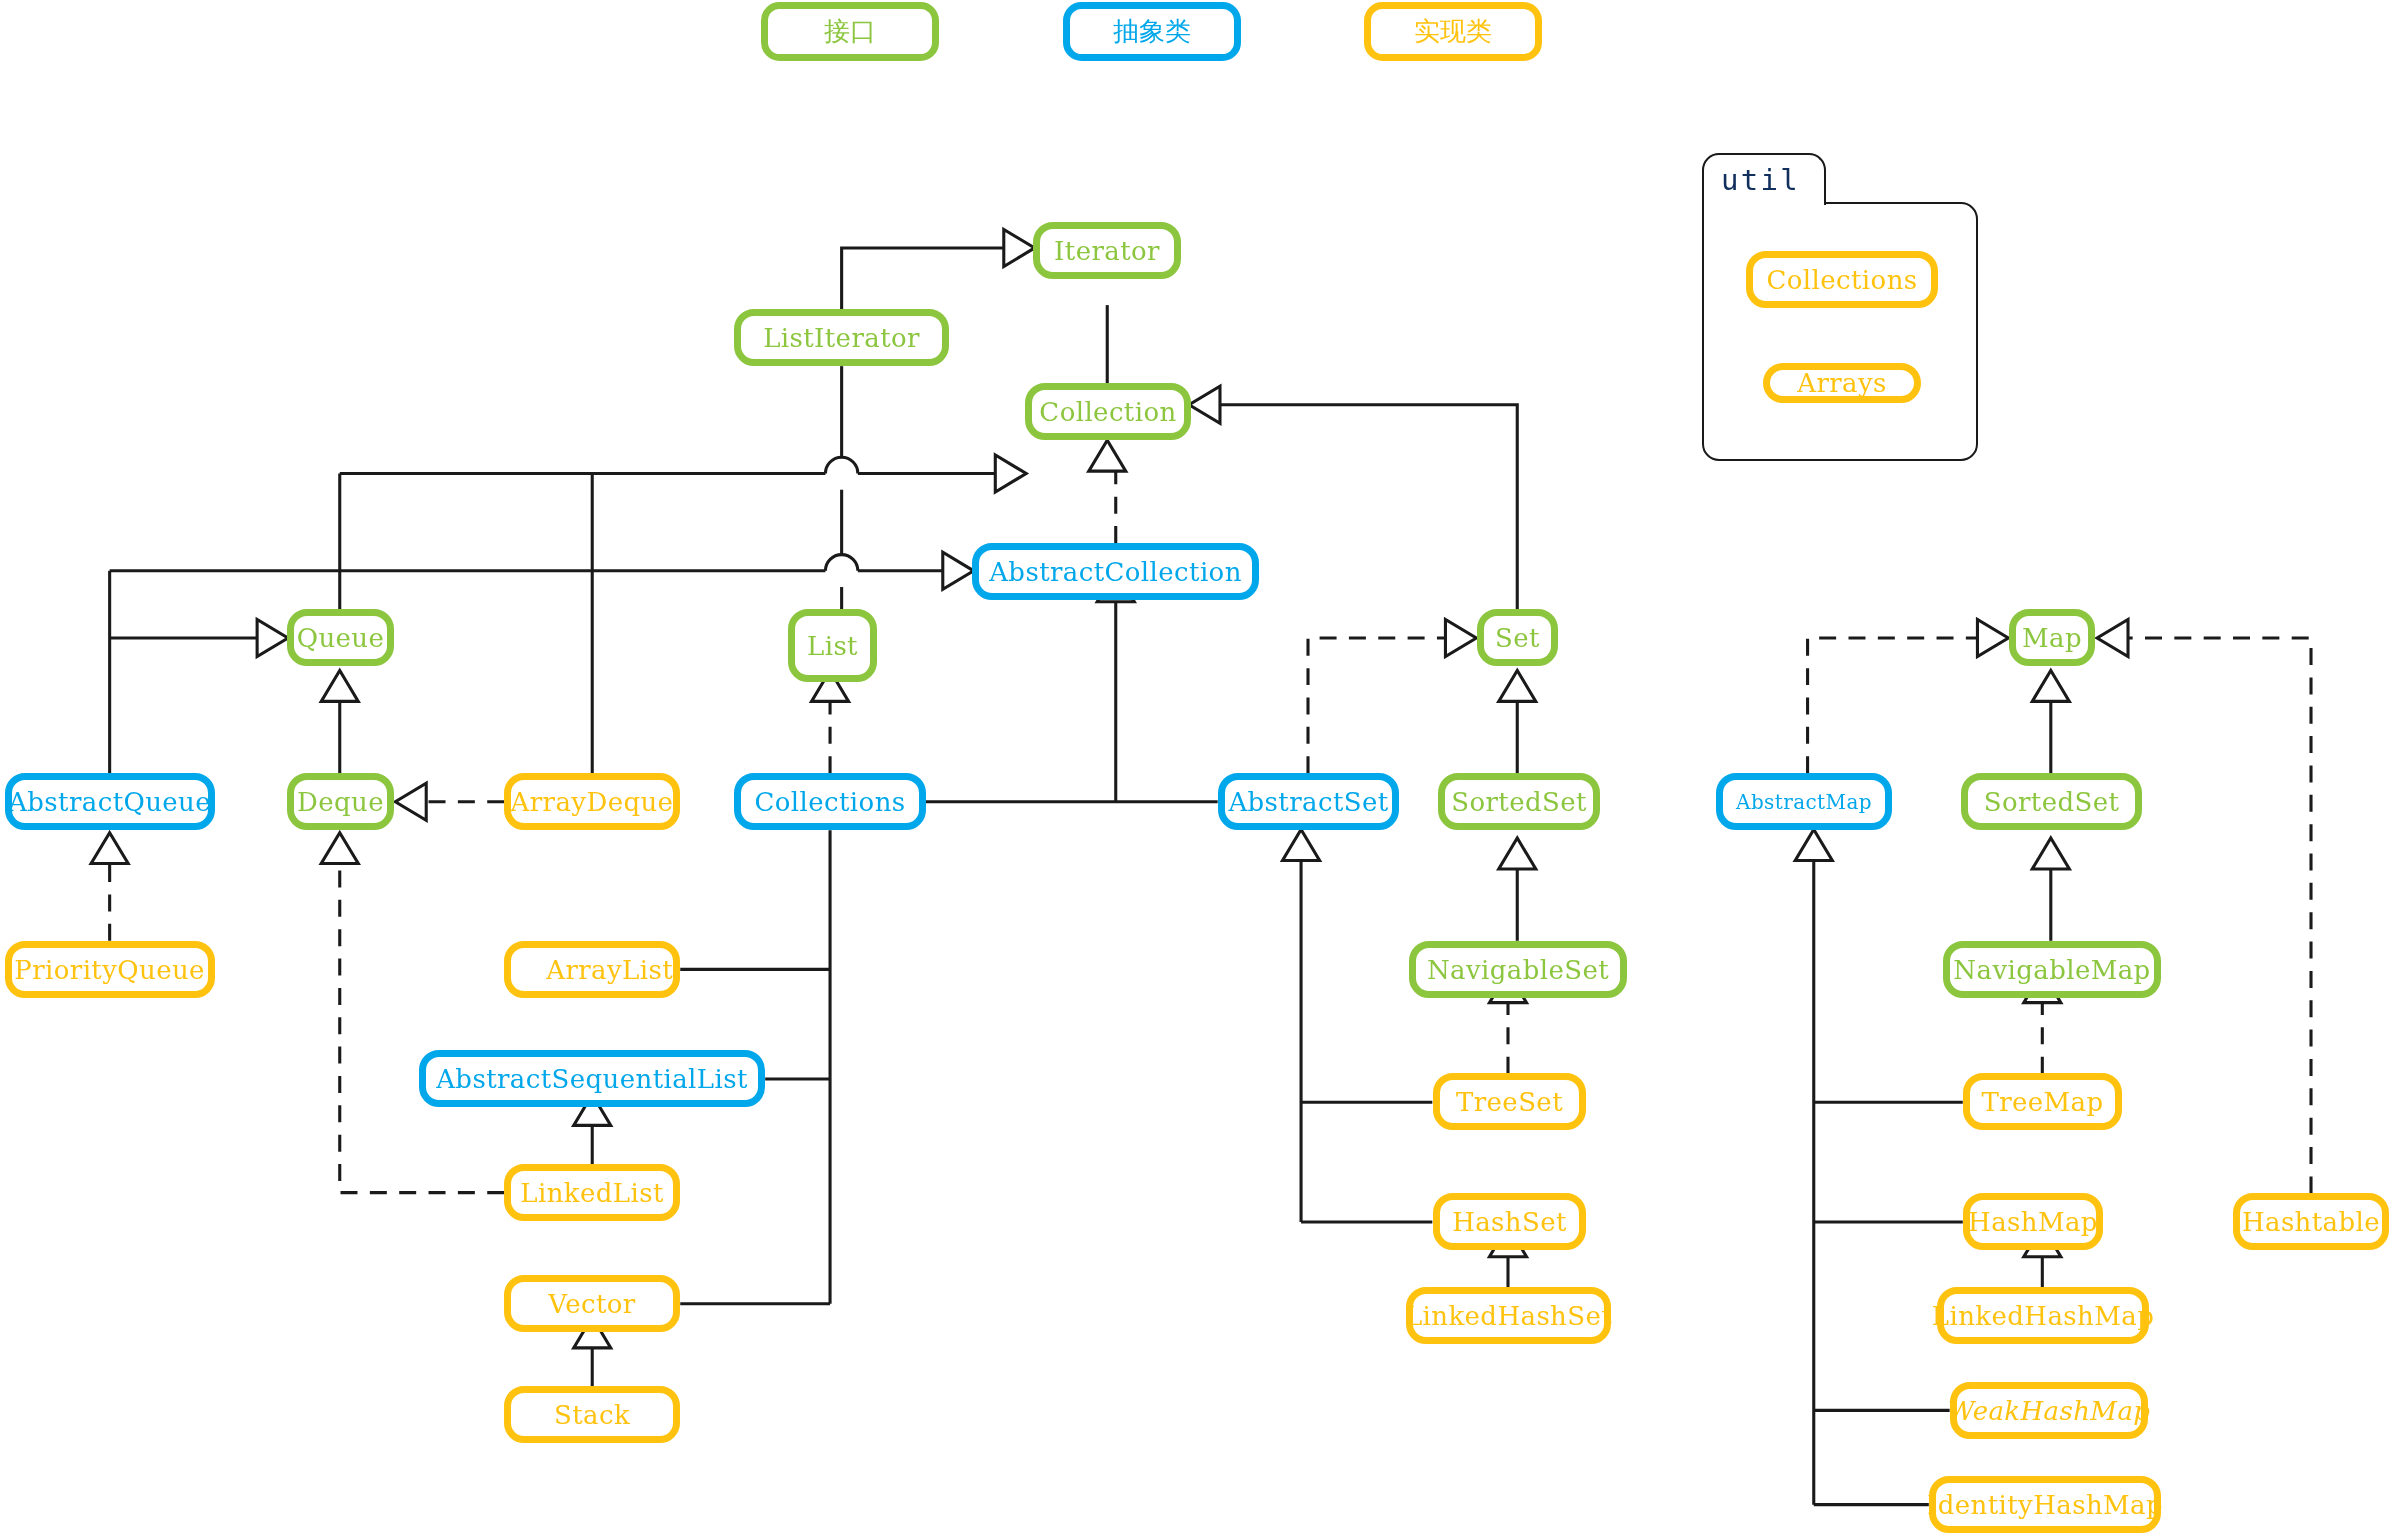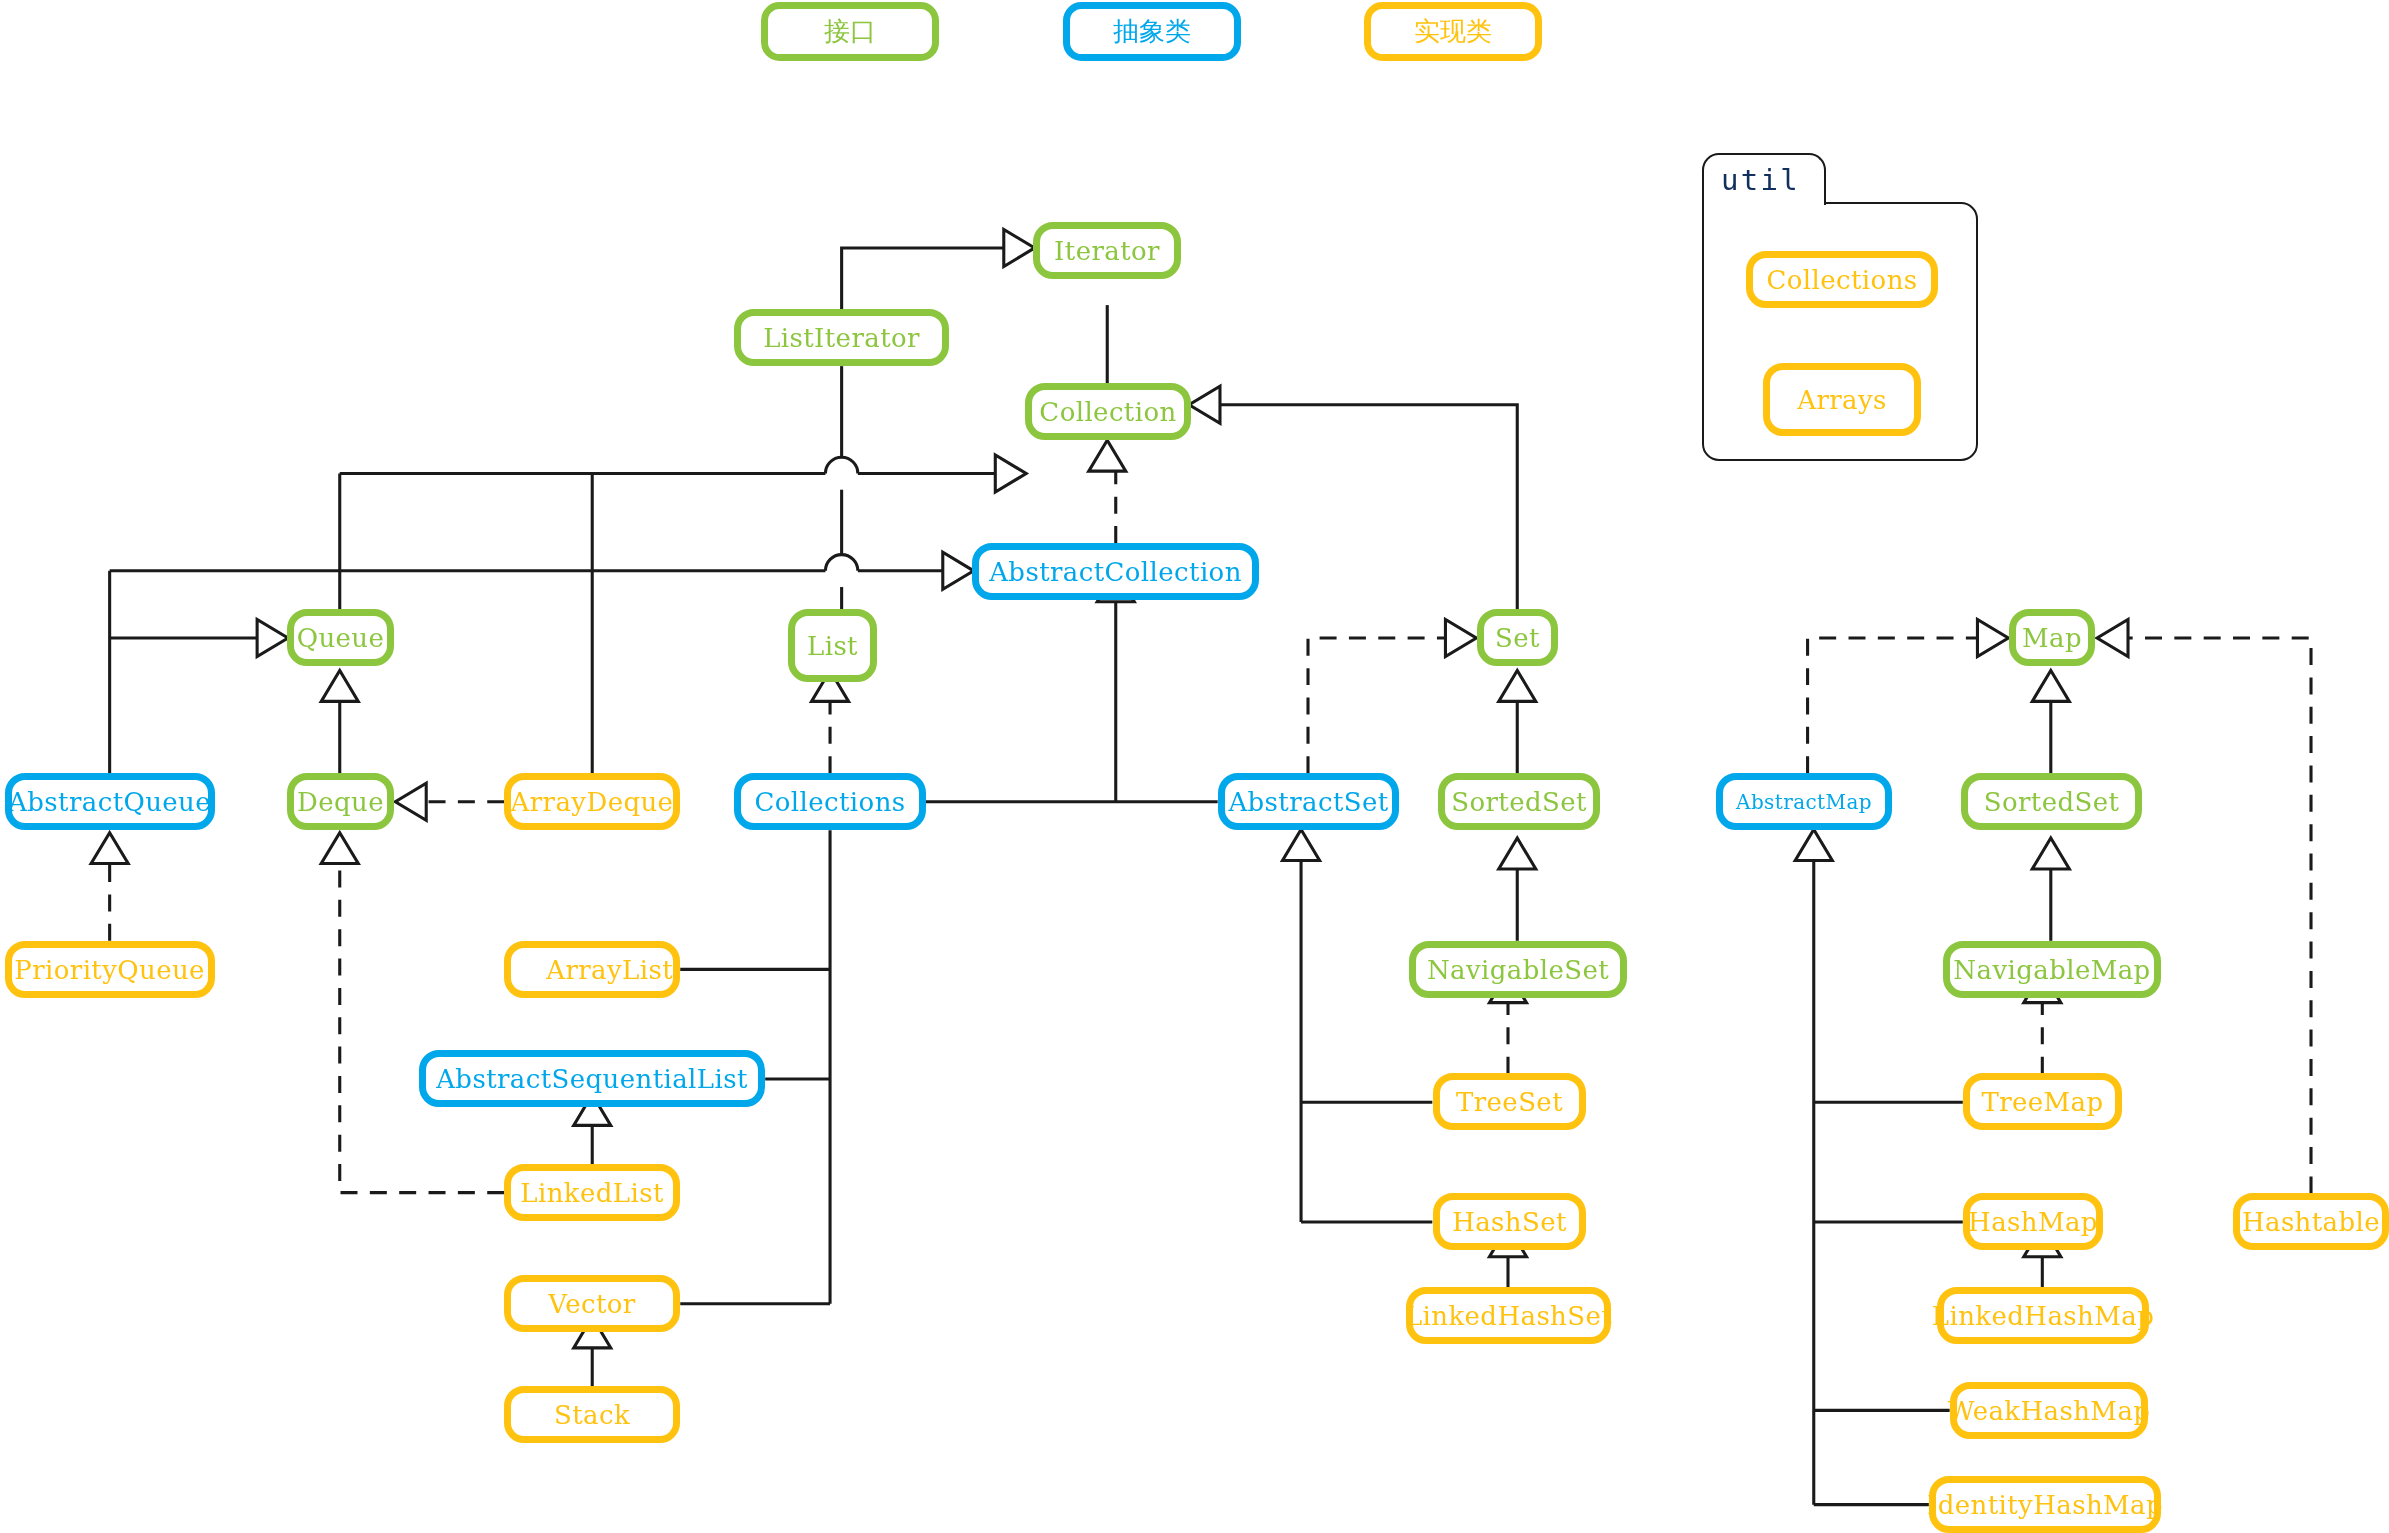--- a/index.html
+++ b/index.html
@@ -221,21 +221,21 @@
     <span>实现类</span>
   </div>
 
   <div id="pkg-body" style="left:1702px; top:202px; width:276px; height:259px;"></div>
   <div id="pkg-tab" style="left:1702px; top:153px; width:124px; height:52px;">
     <span>util</span>
   </div>
   <div class="node impl" style="left:1746px; top:251px; width:192px; height:57px; font-size:26px;">
     <span>Collections</span>
   </div>
-  <div class="node impl" style="left:1763px; top:363px; width:158px; height:73px; font-size:26px;">
+  <div class="node impl" style="left:1763px; top:363px; width:158px; height:40px; font-size:26px;">
     <span>Arrays</span>
   </div>
 
   <div class="node iface" style="left:1033px; top:222px; width:148px; height:57px; font-size:26px;">
     <span>Iterator</span>
     </div>
 
   <div class="node iface" style="left:734px; top:309px; width:215px; height:57px; font-size:26px;">
     <span>ListIterator</span>
     </div>
@@ -345,21 +345,21 @@
     </div>
 
   <div class="node impl" style="left:1406px; top:1287px; width:205px; height:57px; font-size:26px;">
     <span>LinkedHashSet</span>
     </div>
 
   <div class="node impl" style="left:1937px; top:1287px; width:212px; height:57px; font-size:26px;">
     <span>LinkedHashMap</span>
     </div>
 
-  <div class="node impl" style="left:1950px; top:1382px; width:198px; height:57px; font-size:26px;">
+  <div class="node impl" style="left:1950px; top:1382px; width:198px; height:57px; font-size:26px;font-style:italic;">
     <span>WeakHashMap</span>
     </div>
 
   <div class="node impl" style="left:504px; top:1386px; width:176px; height:57px; font-size:26px;">
     <span>Stack</span>
     </div>
 
   <div class="node impl" style="left:1929px; top:1476px; width:232px; height:57px; font-size:26px;">
     <span>IdentityHashMap</span>
     </div>

